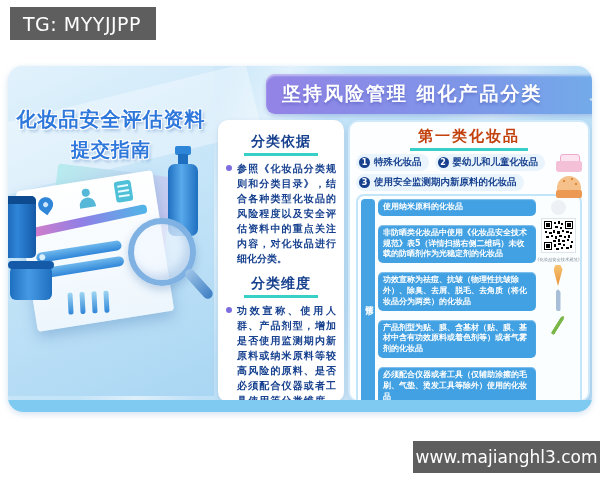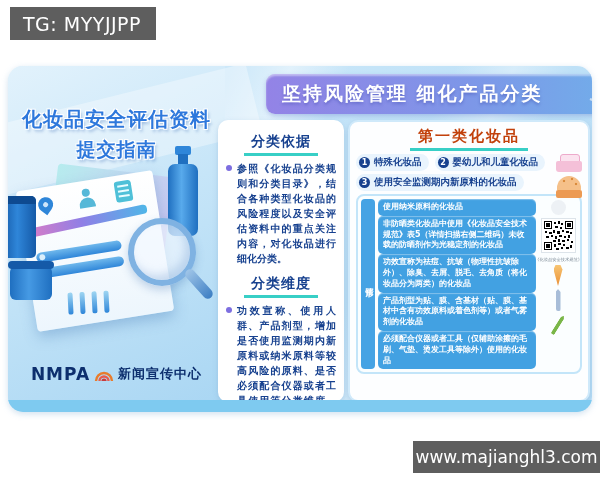--- a/index.html
+++ b/index.html
@@ -16,22 +16,22 @@
   .poster{
     position:absolute;left:8px;top:66px;width:584px;height:346px;border-radius:15px;overflow:hidden;
     background:linear-gradient(135deg,#d9eefb 0%,#c4e4f8 40%,#b4dbf5 100%);
     box-shadow:0 2px 6px rgba(140,180,215,.4);
   }
   .poster::before{content:"";position:absolute;inset:0;
     background:linear-gradient(115deg,transparent 30%,rgba(255,255,255,.45) 38%,transparent 46%,transparent 60%,rgba(255,255,255,.35) 68%,transparent 76%);}
   .poster-bottom-band{position:absolute;left:0;right:0;bottom:0;height:12px;background:#7ecaf0;}
 
   
-  .left-panel{position:absolute;left:0;top:0;width:206px;bottom:4px;
-    background:linear-gradient(155deg,#e2f2fc 0%,#c6e5f8 45%,#a9d6f3 100%);padding-left:11px;}
+  .left-panel{position:absolute;left:0;top:0;width:206px;bottom:16px;
+    background:linear-gradient(155deg,#e2f2fc 0%,#c6e5f8 45%,#a9d6f3 100%);}
   .left-panel::before{content:"";position:absolute;left:-30px;top:30px;width:280px;height:70px;
     background:rgba(255,255,255,.35);transform:rotate(-14deg);}
   .poster-title{position:absolute;top:40px;left:0;right:0;text-align:center;z-index:3;
     font-weight:bold;color:#2e78dc;letter-spacing:1px;
     text-shadow:-1px -1px 0 #fff,1px -1px 0 #fff,-1px 1px 0 #fff,1px 1px 0 #fff,2px 3px 3px rgba(40,95,175,.35);}
   .poster-title .t1{font-size:20px;display:block;}
   .poster-title .t2{font-size:19px;display:block;margin-top:4px;text-align:center;}
 
   .illus{position:absolute;top:104px;left:2px;width:202px;height:172px;z-index:2;}
   .paper-back{position:absolute;left:40px;top:0;width:116px;height:130px;border-radius:4px;
@@ -116,21 +116,21 @@
   .jar-orange{width:26px;height:22px;position:relative;}
   .jar-orange .dome{position:absolute;left:1px;top:0;width:24px;height:14px;border-radius:12px 12px 0 0;
     background:radial-gradient(circle at 7px 5px,#d98b3c 1.2px,transparent 1.6px),
                radial-gradient(circle at 15px 3px,#d98b3c 1.2px,transparent 1.6px),
                radial-gradient(circle at 19px 8px,#d98b3c 1.2px,transparent 1.6px),#f5c089;}
   .jar-orange .band{position:absolute;left:0;top:14px;width:26px;height:8px;border-radius:2px;background:#ec9a53;}
 
   .case1{display:flex;gap:3px;border:2px solid #c3e5f9;border-radius:8px;padding:3px;margin-top:1px;background:#fbfeff;}
   .vtab{width:14px;border-radius:4px;background:#45a3e4;display:flex;align-items:center;justify-content:center;flex:0 0 auto;}
   .vtab span{writing-mode:vertical-rl;text-orientation:upright;color:#fff;font-size:8px;font-weight:bold;letter-spacing:2px;}
-  .bars{flex:1;display:flex;flex-direction:column;gap:0;min-width:0;}
+  .bars{flex:1;display:flex;flex-direction:column;gap:9px;min-width:0;}
   .bar{background:#42a1e2;color:#fff;font-size:8px;font-weight:bold;line-height:1.35;border-radius:5px;padding:3px 5px;
     box-shadow:inset 0 1px 1px rgba(255,255,255,.35);}
   .qr-col{width:38px;flex:0 0 auto;display:flex;flex-direction:column;align-items:center;gap:3px;padding-top:1px;}
   .wm-circle{width:15px;height:15px;border-radius:50%;background:#edf1f5;}
   .qr{width:33px;height:33px;background:#fff;border:1px solid #dde4ea;display:flex;align-items:center;justify-content:center;}
   .qr-caption{font-size:5px;color:#7a8894;white-space:nowrap;transform:scale(.85);}
   .tool-orange{width:9px;height:21px;background:linear-gradient(#f7c573,#ea8f35);
     clip-path:polygon(50% 100%,0 22%,22% 0,78% 0,100% 22%);}
   .tool-blue{width:5px;height:22px;border-radius:2px;background:#a8bdd8;
     clip-path:polygon(50% 0,100% 14%,100% 100%,0 100%,0 14%);}
@@ -179,29 +179,20 @@
           <div class="bbody"></div>
         </div>
         <div class="cyl-left"></div>
         <div class="jar-left"></div>
         <div class="magnifier">
           <div class="lens"></div>
           <div class="handle"></div>
         </div>
       </div>
 
-      <div class="nmpa">
-        <span class="nmpa-text">NMPA</span>
-        <svg class="nmpa-arc" width="20" height="15" viewBox="0 0 20 15">
-          <path d="M2 14 A 8 8 0 0 1 18 14" stroke="#e87c2c" stroke-width="2.4" fill="none"></path>
-          <path d="M5.5 14 A 4.5 4.5 0 0 1 14.5 14" stroke="#e85c4c" stroke-width="2.4" fill="none"></path>
-          <path d="M8.6 14 A 1.4 1.4 0 0 1 11.4 14" stroke="#c83c3c" stroke-width="2.4" fill="none"></path>
-        </svg>
-        <span class="nmpa-org">新闻宣传中心</span>
-      </div>
     </div>
 
     <div class="header-bar">
       <span class="header-title">坚持风险管理 细化产品分类</span>
       <svg class="globe" width="44" height="34" viewBox="0 0 44 34">
         <defs>
           <radialGradient id="gg" cx="35%" cy="30%" r="80%">
             <stop offset="0%" stop-color="#eef7fd"></stop>
               <stop offset="60%" stop-color="#b6d9f2"></stop>
               <stop offset="100%" stop-color="#84b8e6"></stop>

